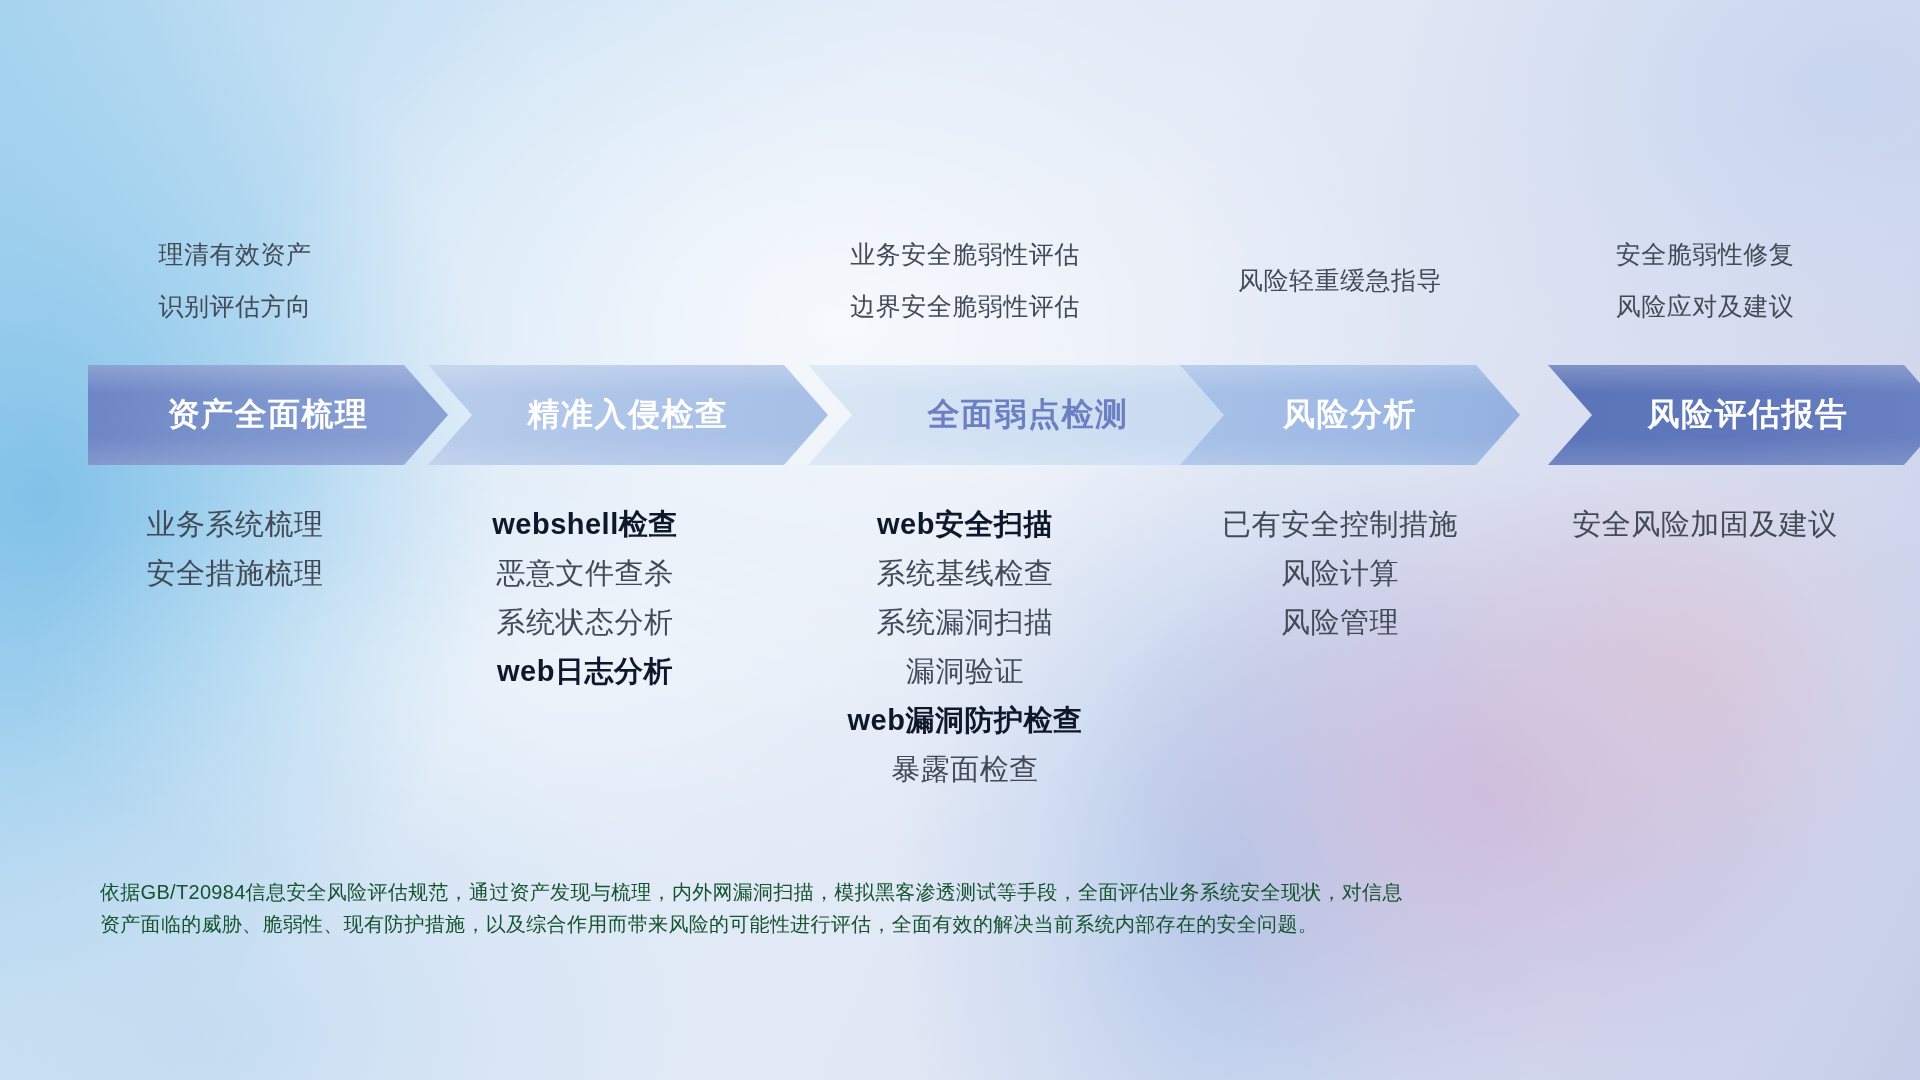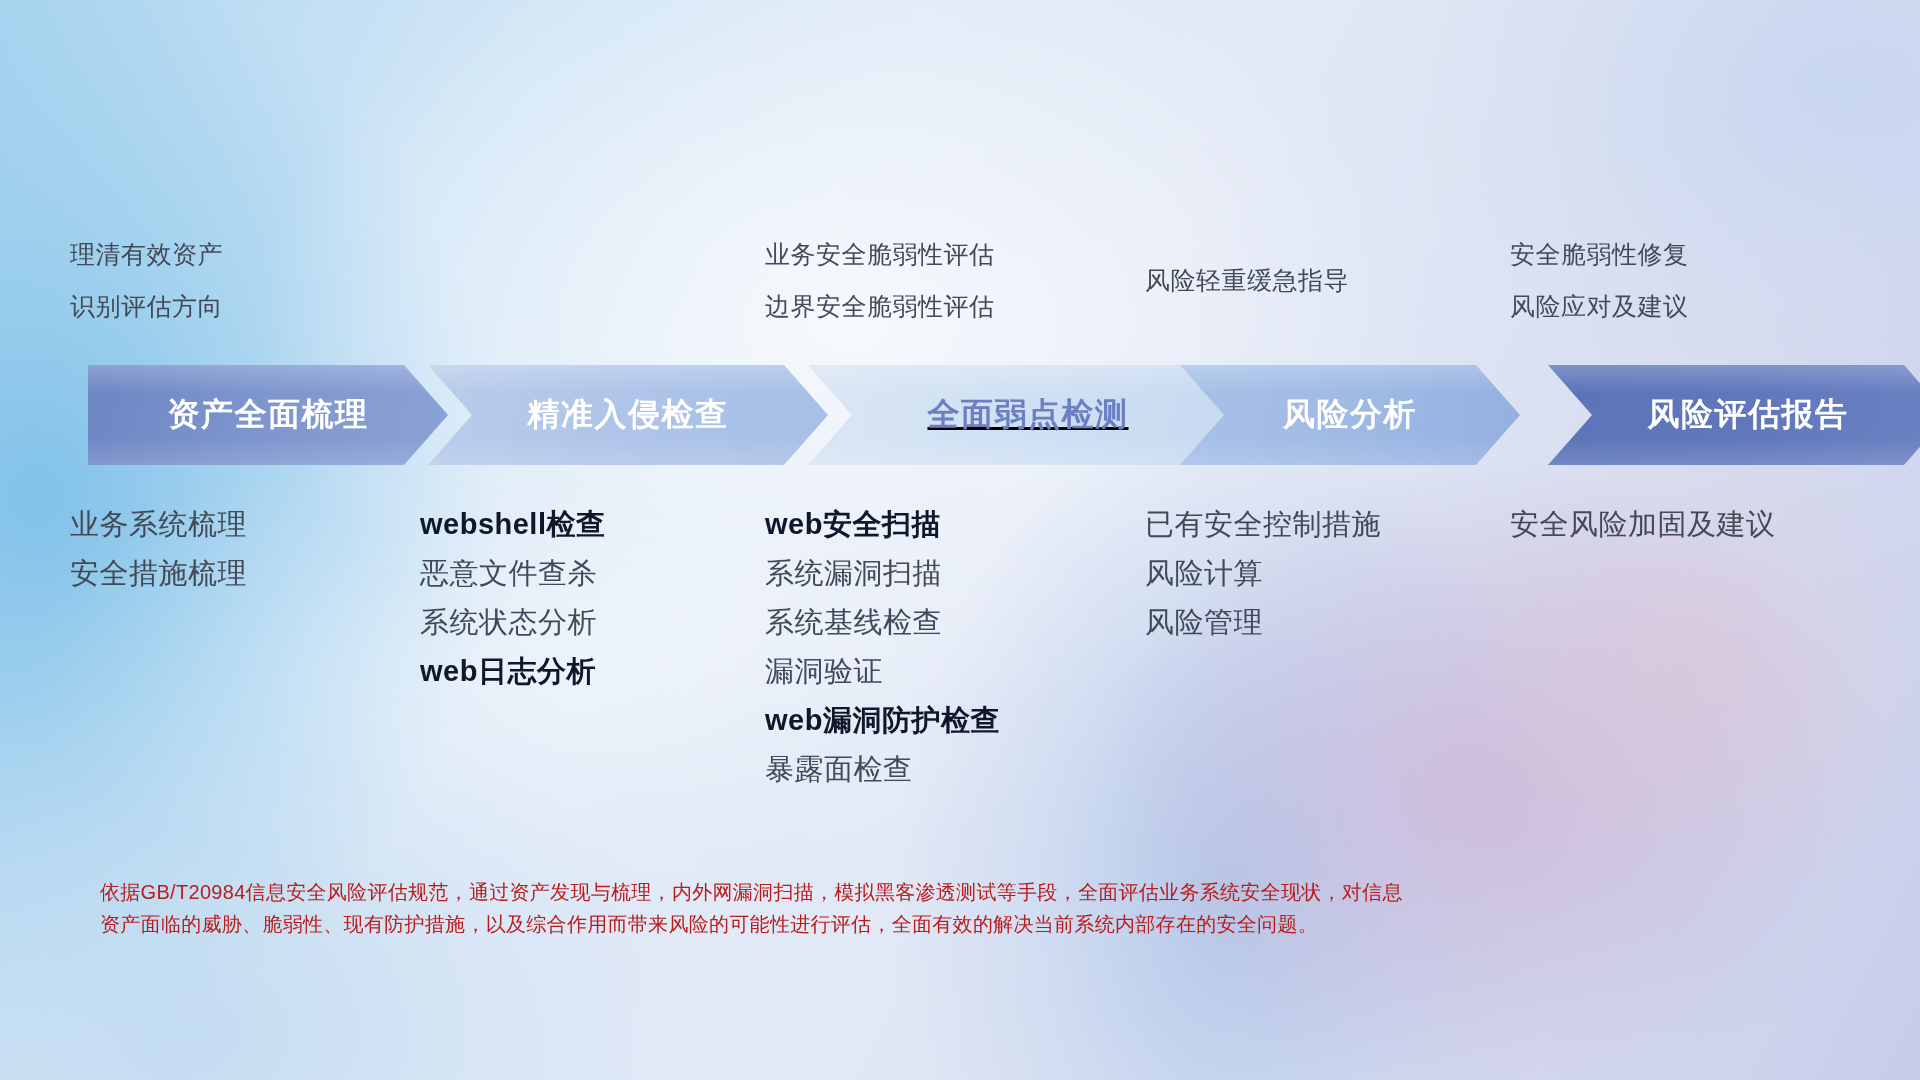--- a/index.html
+++ b/index.html
@@ -70,21 +70,21 @@
 
   
   .top-row {
     position: absolute;
     left: 0; right: 0;
     top: 228px;
     height: 120px;
   }
   .col {
     position: absolute;
-    text-align: left;
+    text-align: center;
     color: #3b4350;
   }
   .top-line {
     font-size: 25px;
     line-height: 52px;
     color: #424a57;
     white-space: nowrap;
     letter-spacing: 0.5px;
   }
 
@@ -154,21 +154,21 @@
   .bot-line.strong { font-weight: bold; color: #0f172a; }
 
   
   .footer {
     position: absolute;
     left: 100px;
     top: 876px;
     width: 1530px;
     font-size: 20px;
     line-height: 32px;
-    color: #b91c1c;
+    color: #14532d;
     letter-spacing: 0.3px;
   }
   .footer p { margin: 0; }
 </style>
 </head>
 <body>
 
 <div id="stage">
 
   <div class="bg-layer bg-base"></div>
@@ -208,21 +208,21 @@
   <div class="banner">
 
     <div class="chev first c1" style="left:0px; width:360px;">
       <span class="lbl">资产全面梳理</span>
     </div>
 
     <div class="chev mid c2" style="left:340px; width:400px;">
       <span class="lbl">精准入侵检查</span>
     </div>
 
-    <div class="chev mid c3" style="left:720px; width:440px;text-decoration:underline;">
+    <div class="chev mid c3" style="left:720px; width:440px;">
       <span class="lbl">全面弱点检测</span>
     </div>
 
     <div class="chev mid c4" style="left:1092px; width:340px;">
       <span class="lbl">风险分析</span>
     </div>
 
     <div class="chev mid c5" style="left:1460px; width:400px;">
       <span class="lbl">风险评估报告</span>
     </div>
@@ -238,22 +238,22 @@
 
     <div class="col" style="left:420px; top:0; width:330px;">
       <div class="bot-line strong">webshell检查</div>
       <div class="bot-line">恶意文件查杀</div>
       <div class="bot-line">系统状态分析</div>
       <div class="bot-line strong">web日志分析</div>
     </div>
 
     <div class="col" style="left:765px; top:0; width:400px;">
       <div class="bot-line strong">web安全扫描</div>
+      <div class="bot-line">系统基线检查</div>
       <div class="bot-line">系统漏洞扫描</div>
-      <div class="bot-line">系统基线检查</div>
       <div class="bot-line">漏洞验证</div>
       <div class="bot-line strong">web漏洞防护检查</div>
       <div class="bot-line">暴露面检查</div>
     </div>
 
     <div class="col" style="left:1145px; top:0; width:390px;">
       <div class="bot-line">已有安全控制措施</div>
       <div class="bot-line">风险计算</div>
       <div class="bot-line">风险管理</div>
     </div>

